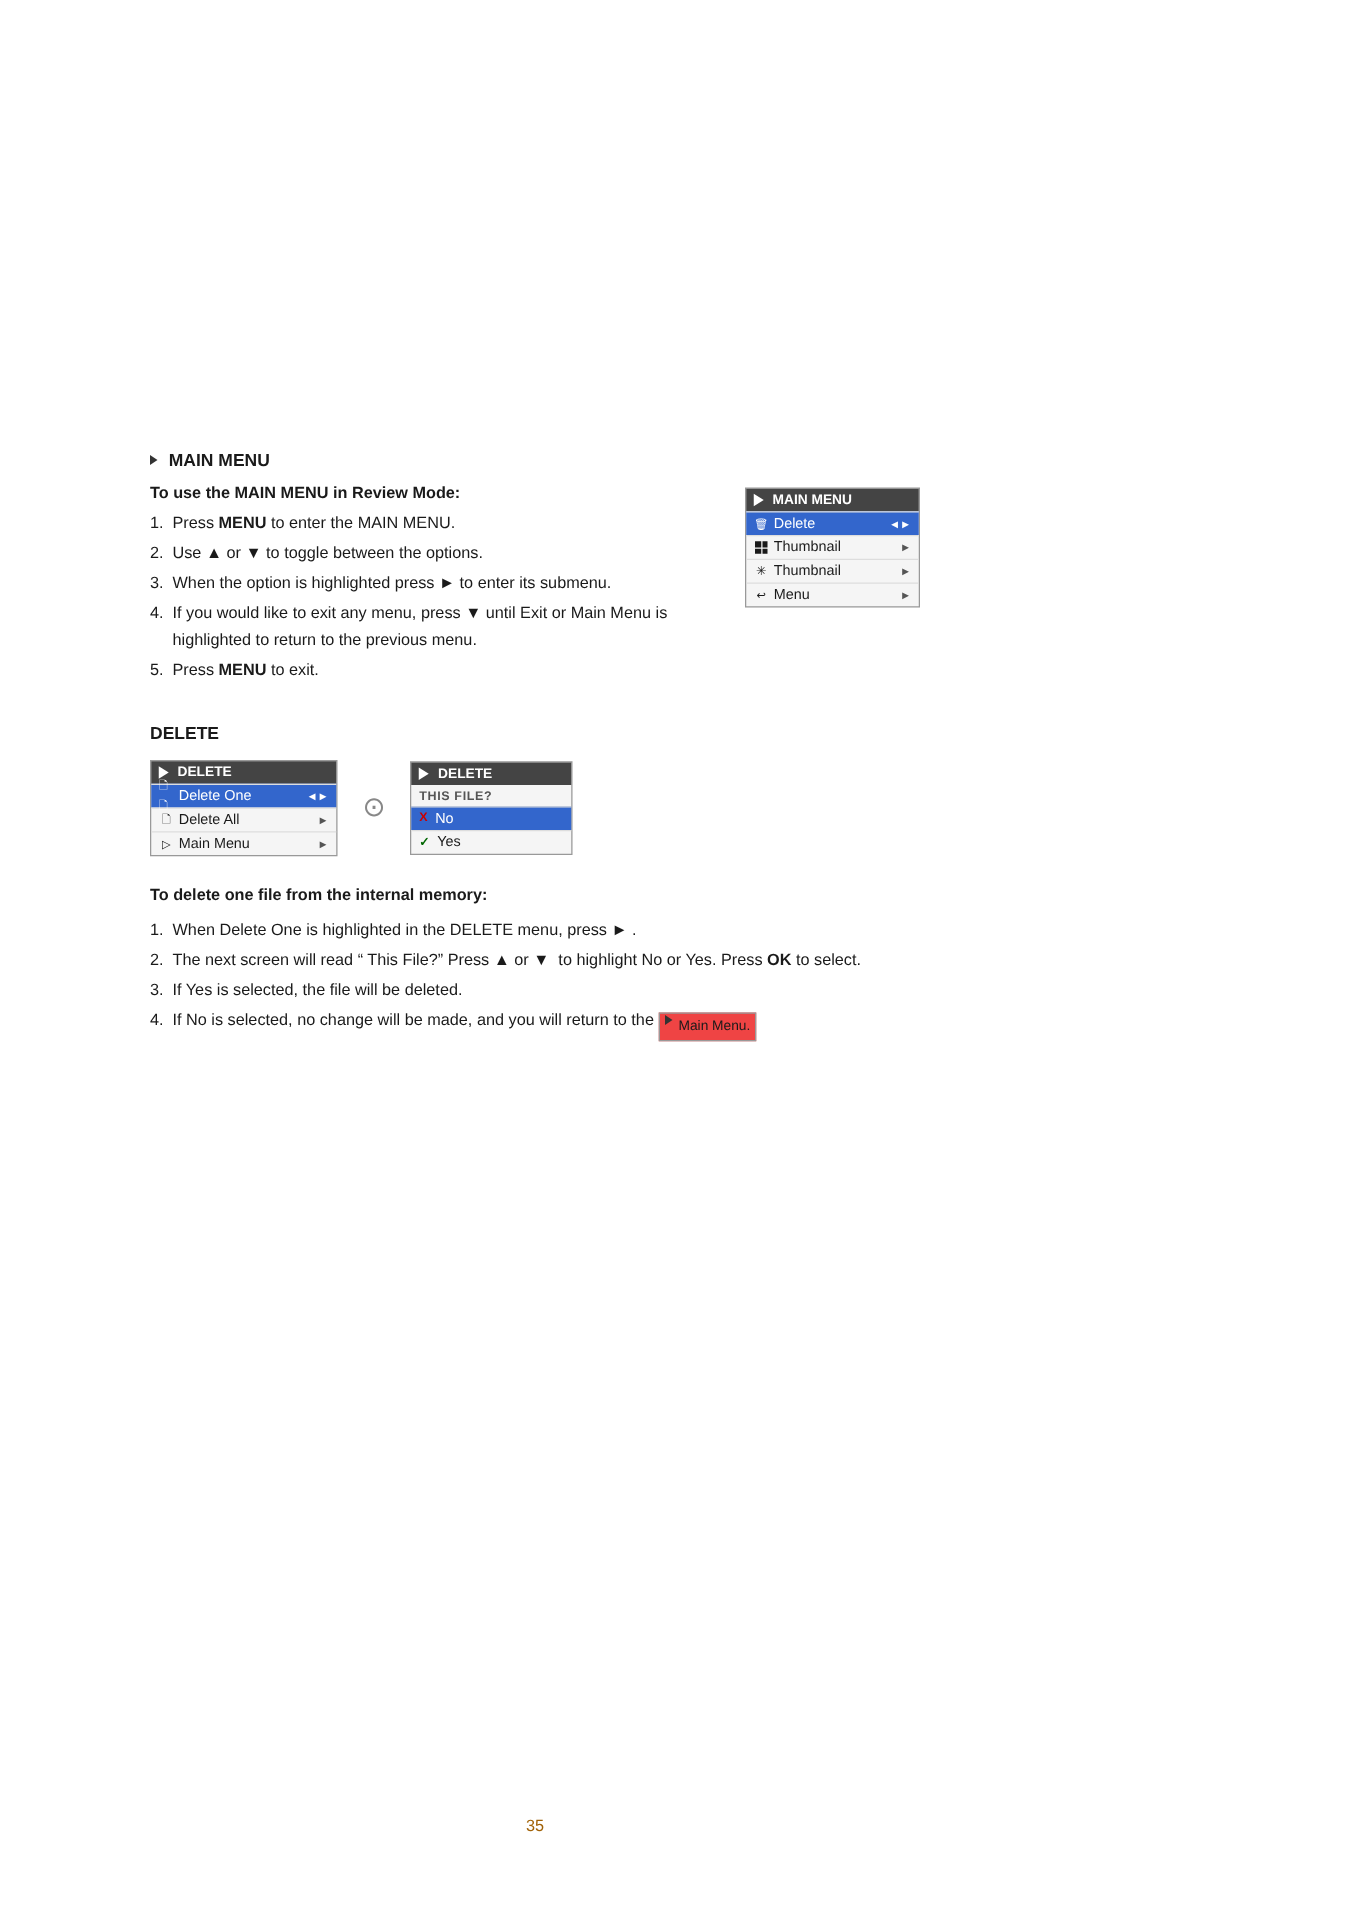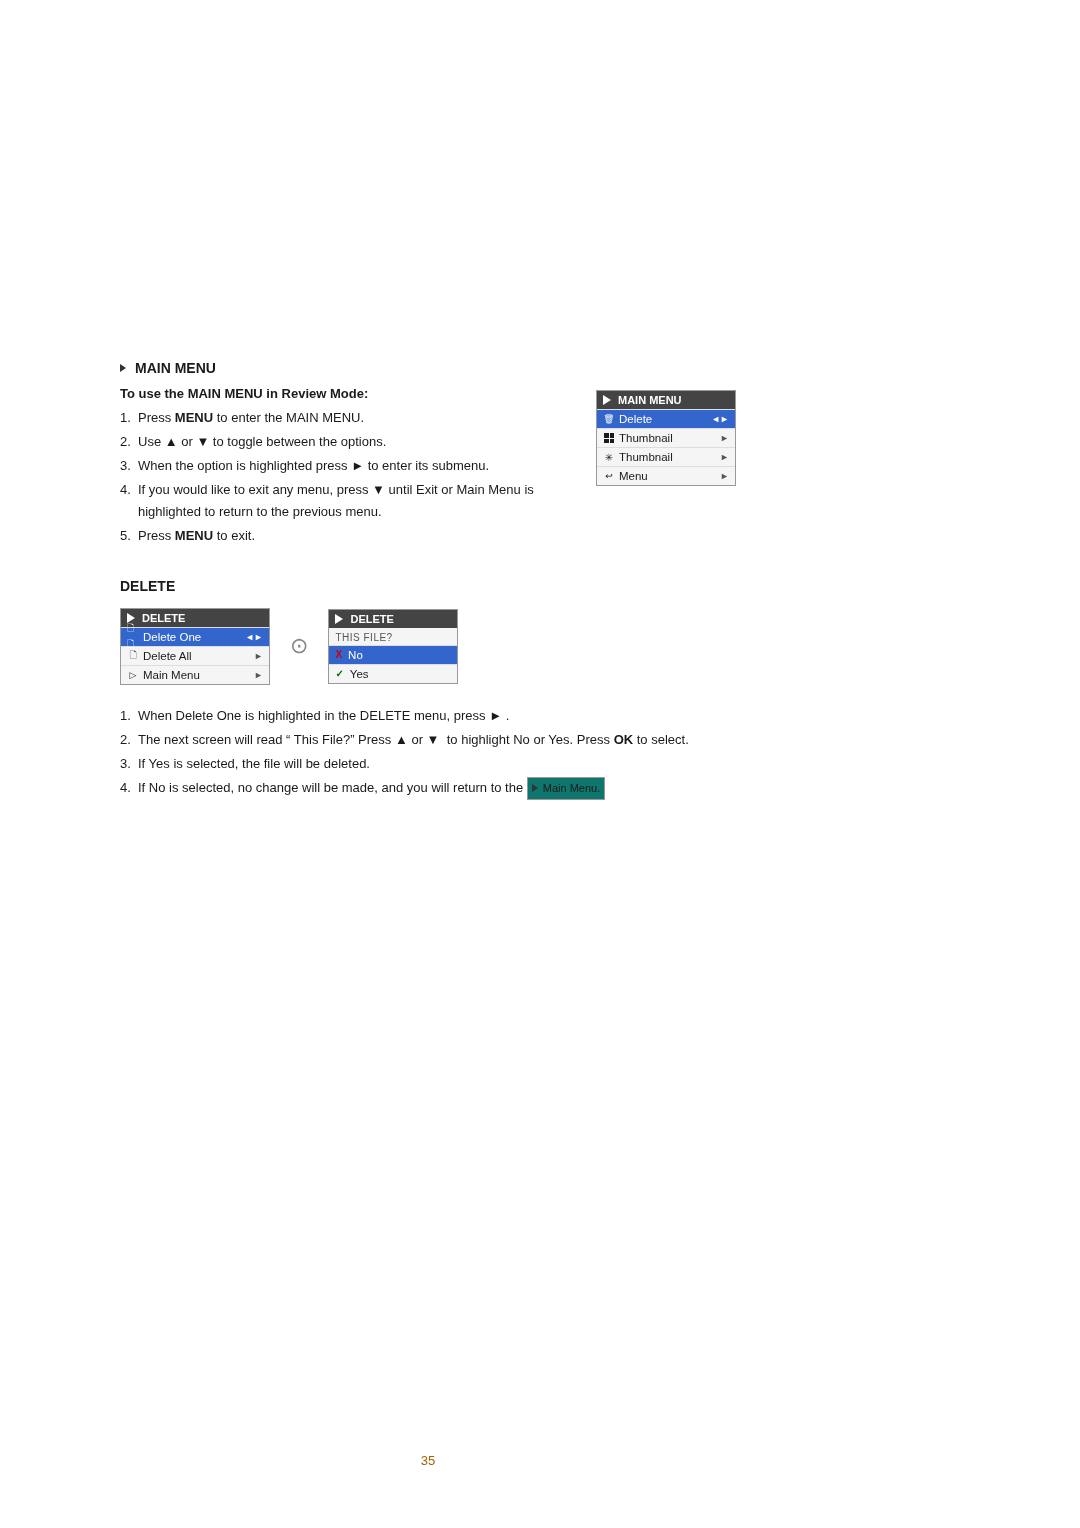--- a/index.html
+++ b/index.html
@@ -240,21 +240,21 @@
       color: #006600;
       font-weight: bold;
       font-size: 10px;
       margin-right: 2px;
     }
 
     .this-file-header {
       font-size: 10px;
       padding: 4px 6px 2px 6px;
       color: #555;
-      font-weight: normal;
+      font-weight: bold;
       letter-spacing: 0.5px;
     }
   </style>
 </head>
 <body>
 
 <div class="page-container">
 
   <div class="content-area">
 
@@ -400,37 +400,38 @@
             <div class="menu-item-left">
               <span class="check-mark">✓</span>
               <span>Yes</span>
             </div>
           </div>
         </div>
 
       </div>
 
       <div class="delete-instructions">
+        <div class="subsection-title">To delete one file from the internal memory:</div>
         <ol class="delete-inst-list">
           <li>
             <span class="num">1.</span>
             When Delete One is highlighted in the DELETE menu, press ► .
           </li>
           <li>
             <span class="num">2.</span>
             The next screen will read “ This File?” Press ▲ or ▼&nbsp; to highlight No or Yes. Press <strong>OK</strong> to select.
           </li>
           <li>
             <span class="num">3.</span>
             If Yes is selected, the file will be deleted.
           </li>
           <li>
             <span class="num">4.</span>
             If No is selected, no change will be made, and you will return to the
-            <span style="display:inline-flex; align-items:center; gap:2px; border:1px solid #999; padding:1px 4px; background:#0f766e; font-size:11px;">
+            <span style="display:inline-flex; align-items:flex-start; gap:2px; border:1px solid #999; padding:1px 4px; background:#ef4444; font-size:11px;">
               <span class="tri-dark" style="border-left-color:#333;"></span>
               <span>Main Menu.</span>
             </span>
           </li>
         </ol>
       </div>
 
     </div>
 
   </div>

